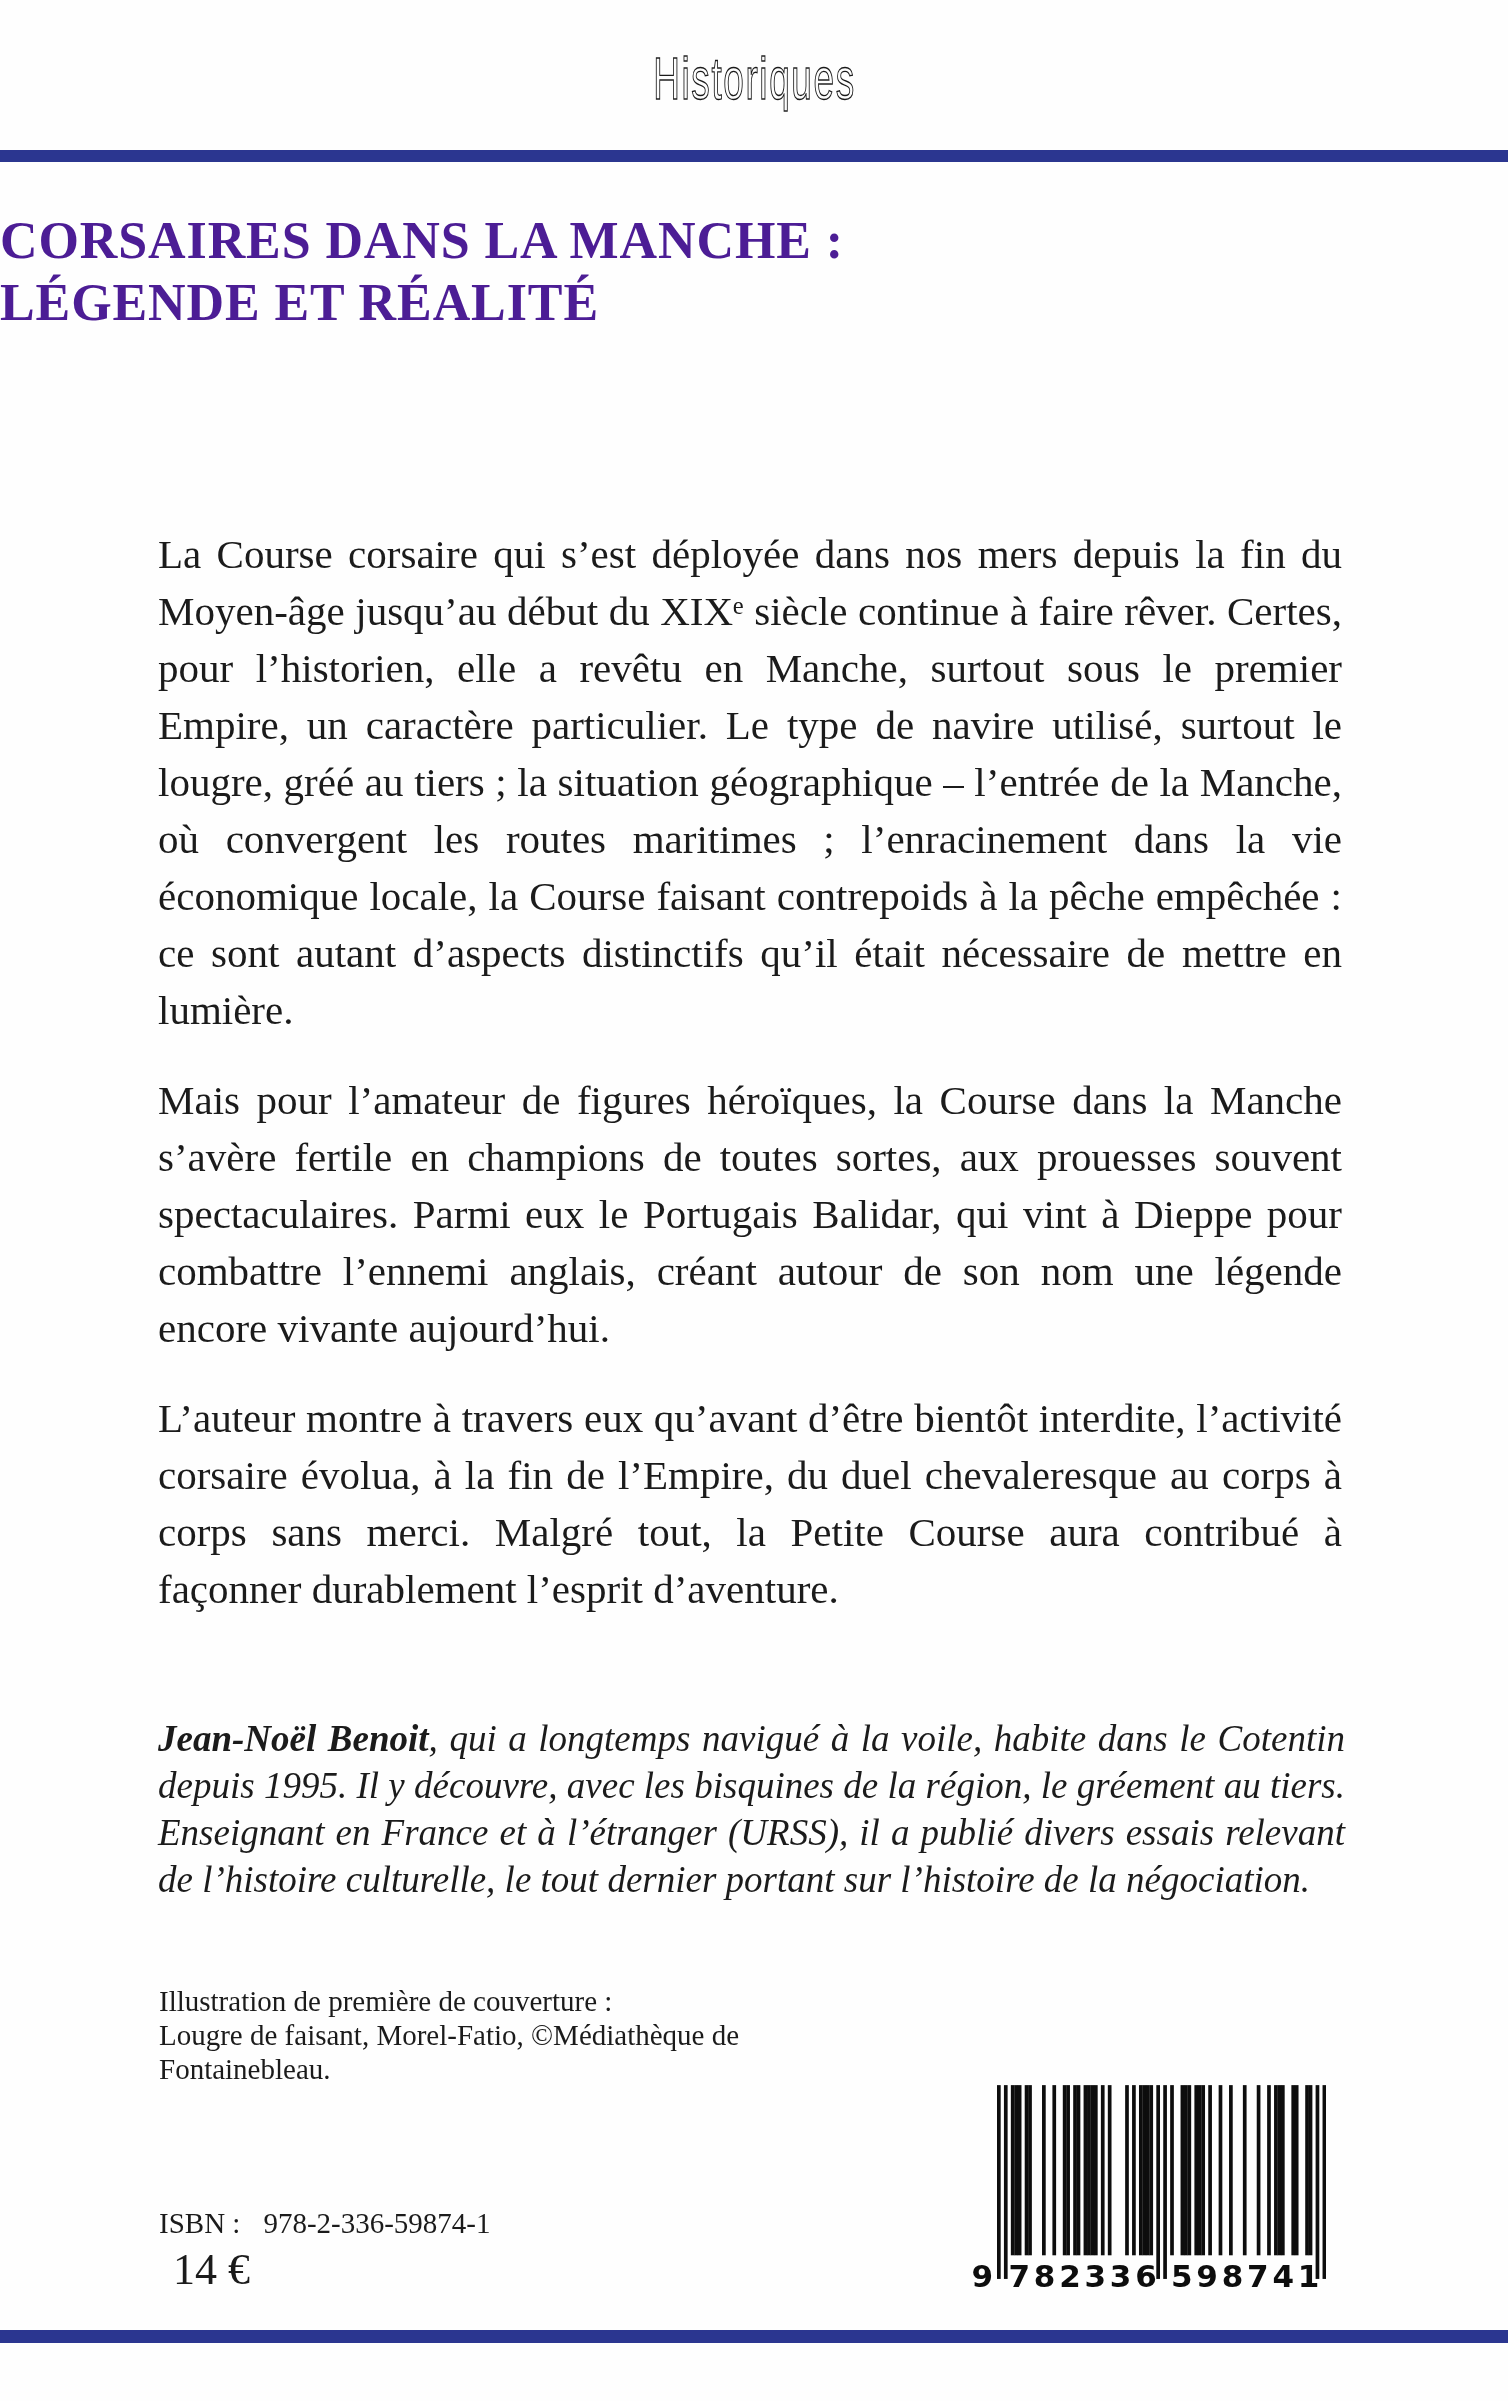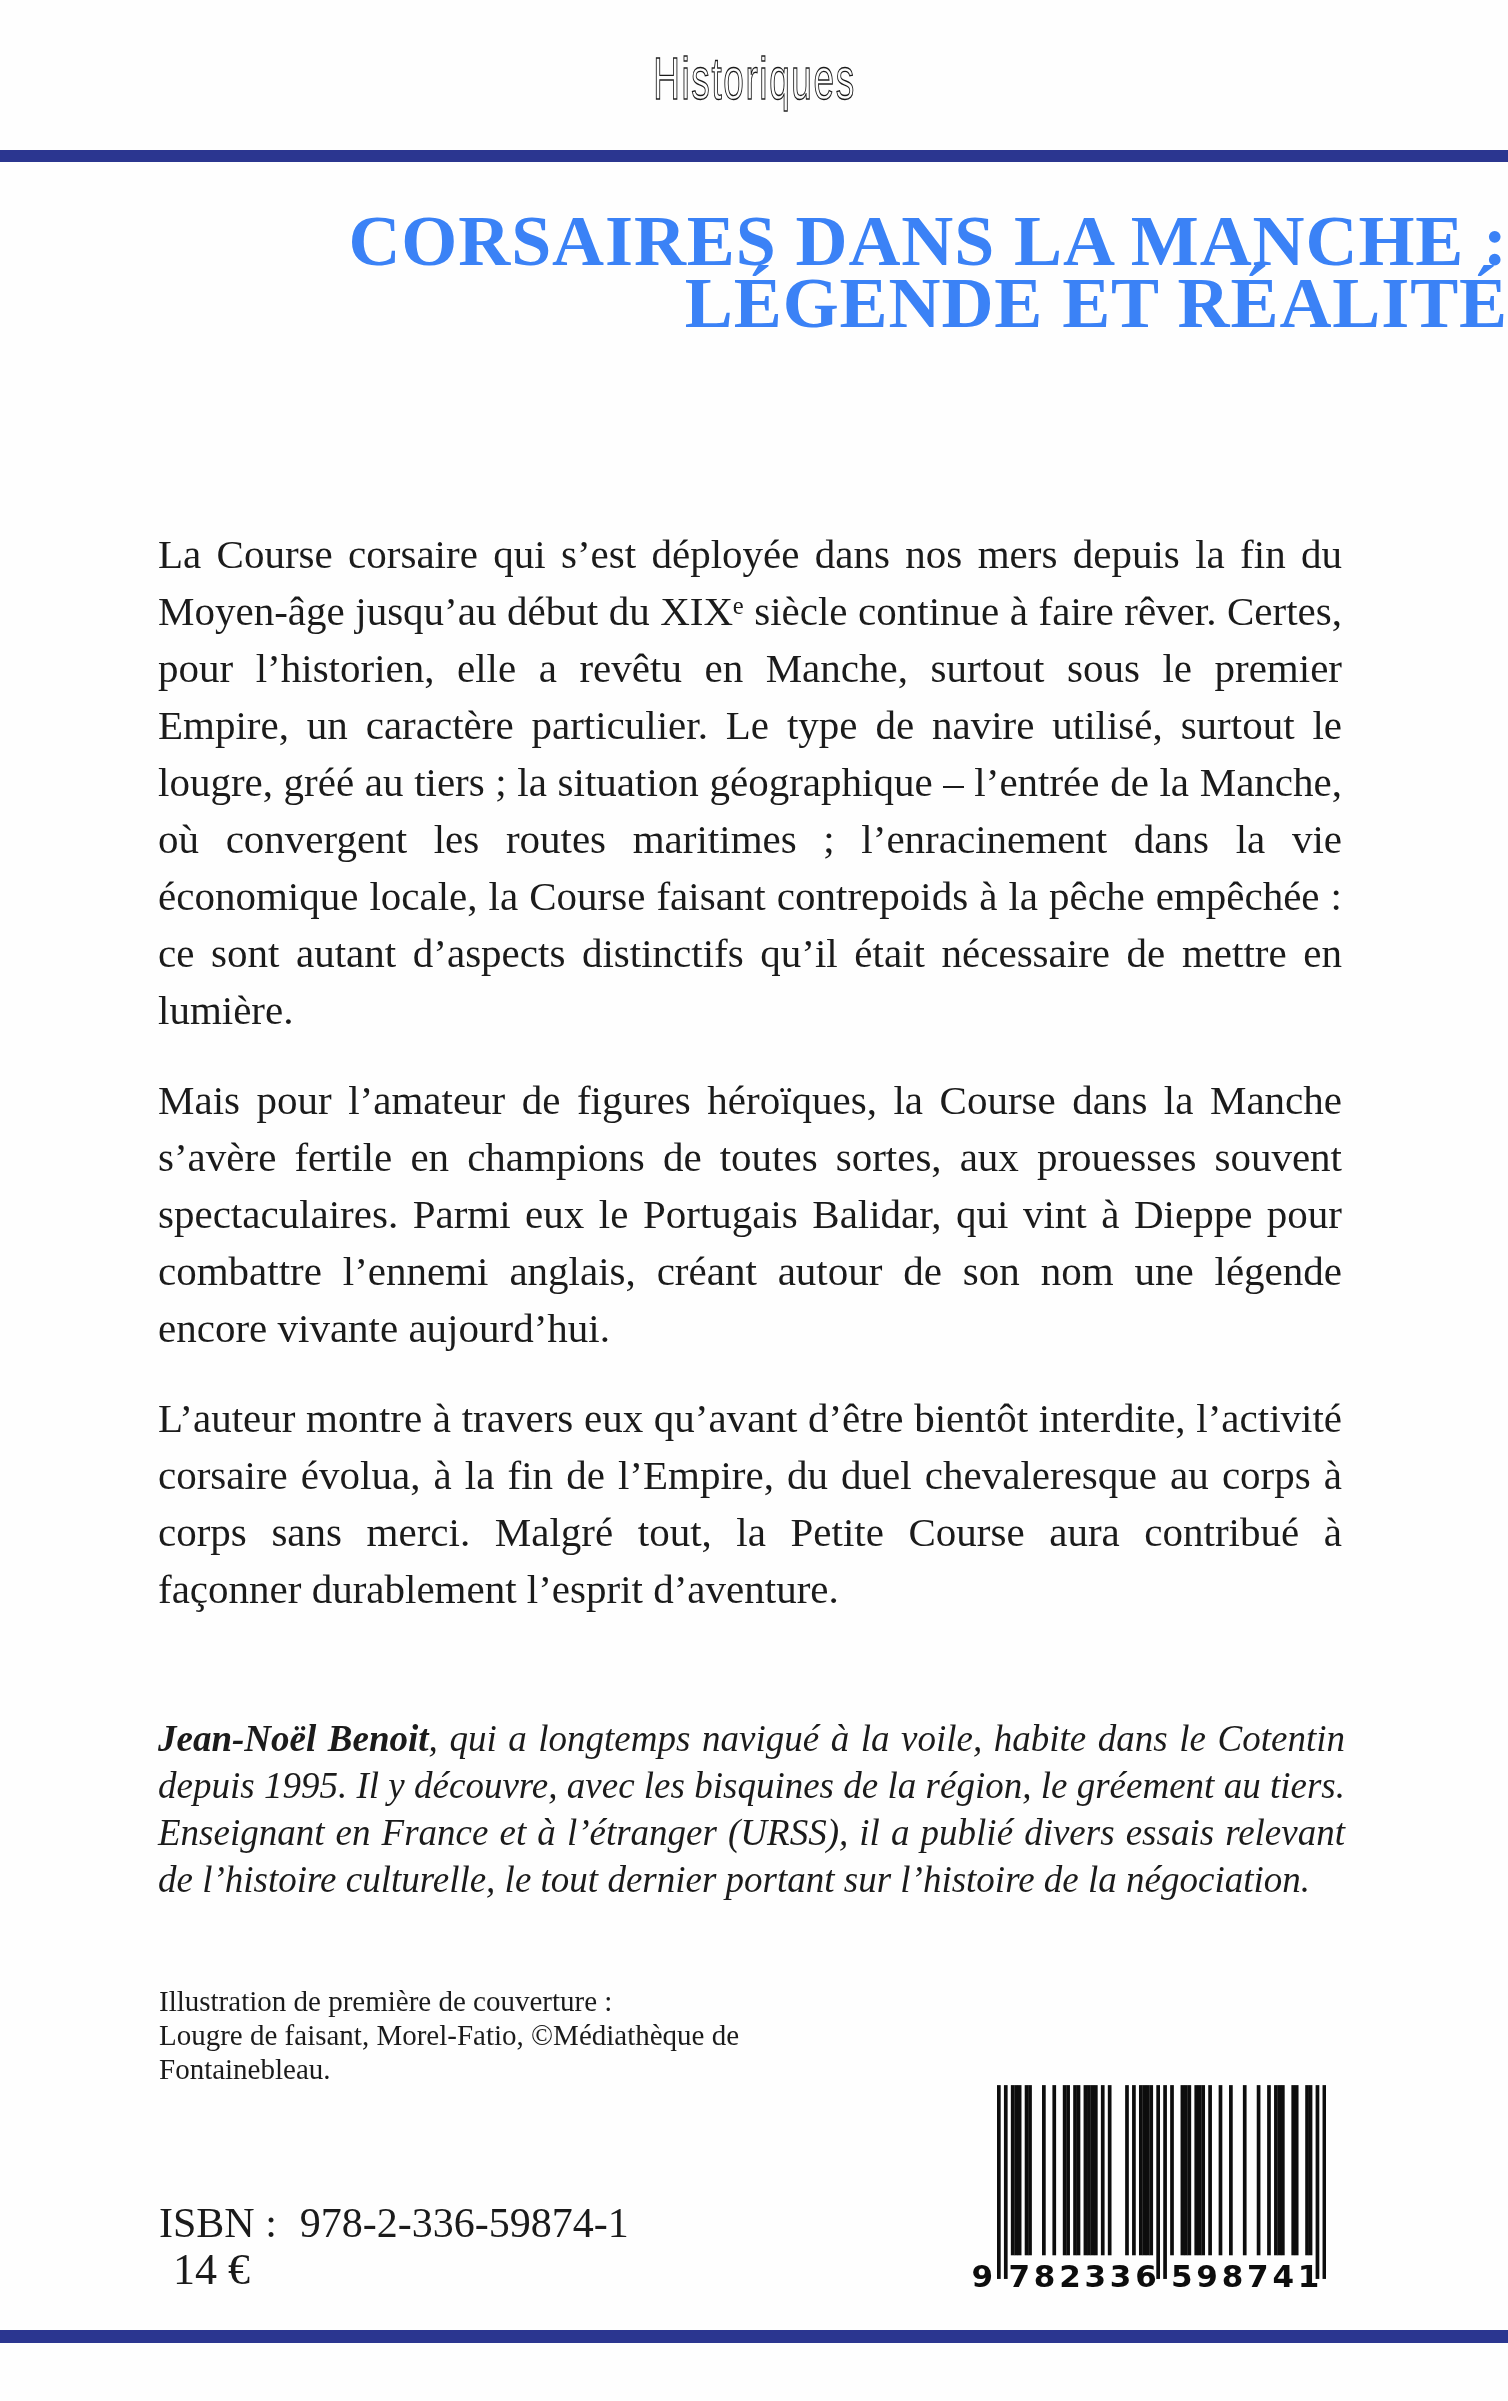--- a/index.html
+++ b/index.html
@@ -40,23 +40,23 @@
   
   .rule { position: absolute; left: 0; width: 100%; background: #2b3690; }
   .rule-top    { top: 150px; height: 12.3px; }
   .rule-bottom { top: 2330px; height: 13.2px; }
 
   
   .book-title {
     position: absolute;
     top: 210px; left: 0; right: 0;
     margin: 0;
-    text-align: right;
-    color: #3b82f6;
-    font-size: 72px;
+    text-align: left;
+    color: #4c1d95;
+    font-size: 52px;
     line-height: 62px;
     font-weight: 700;
     letter-spacing: 0.9px;
   }
 
   
   .synopsis {
     position: absolute;
     left: 158px; top: 526px;
     width: 1184px;
@@ -85,21 +85,21 @@
     position: absolute;
     left: 159px; top: 1984px;
     font-size: 29px;
     line-height: 34px;
   }
 
   
   .isbn {
     position: absolute;
     left: 159px; top: 2205px;
-    font-size: 42px;
+    font-size: 29px;
     line-height: 36px;
   }
   .isbn .isbn-value { margin-left: 23px; }
   .price {
     position: absolute;
     left: 161px; top: 2245px;
     font-size: 44px;
     line-height: 49px;
     margin-left: 12px;
   }

